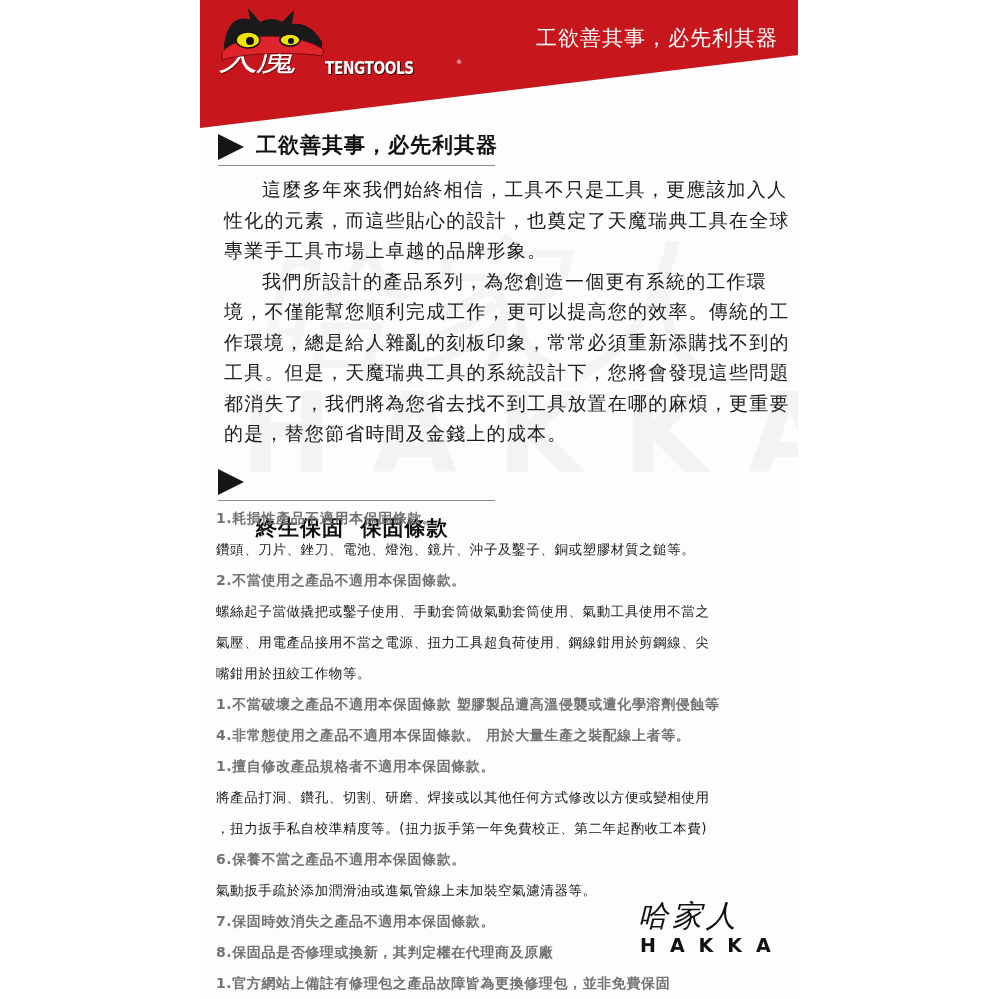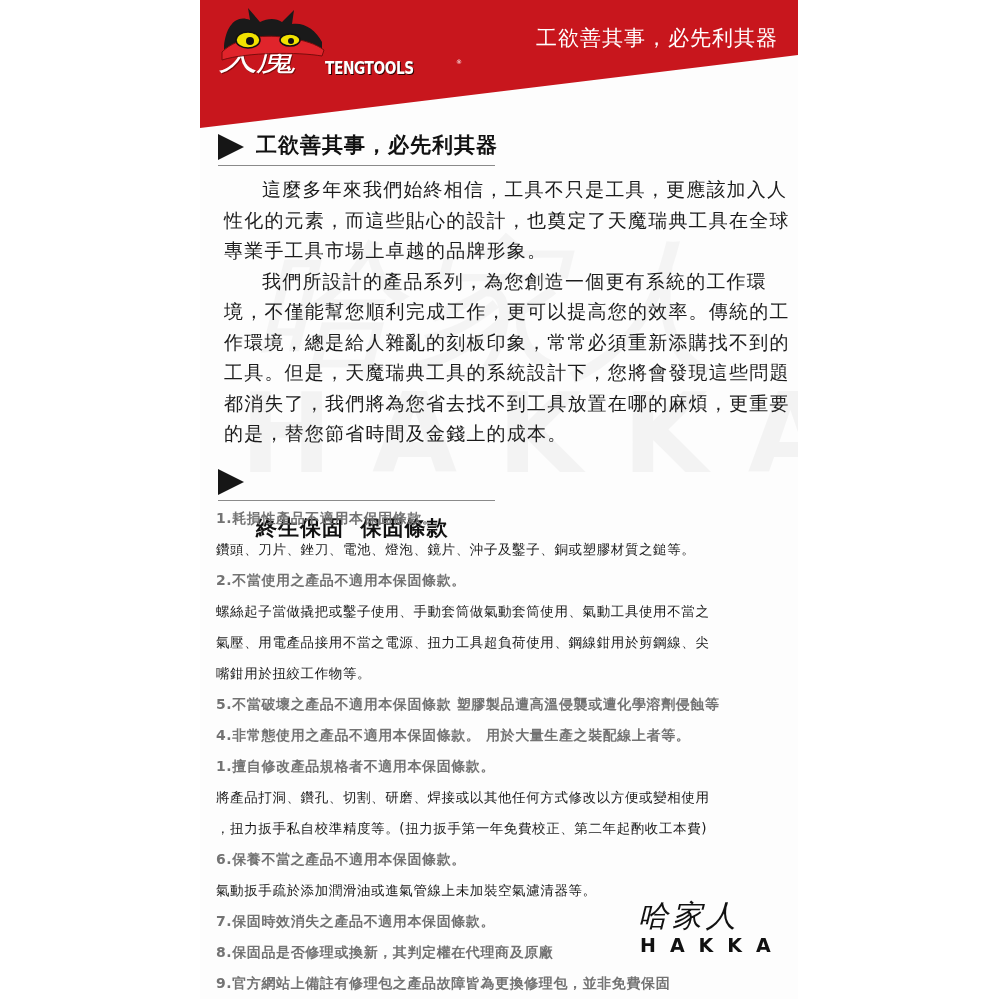--- a/index.html
+++ b/index.html
@@ -129,30 +129,30 @@
     <span class="uline" style="width:277px;"></span>
   </div>
 
   <div class="terms">
     <div class="term-line bold"><span>1.耗損性產品不適用本保固條款。</span></div>
     <div class="term-line"><span>鑽頭、刀片、銼刀、電池、燈泡、鏡片、沖子及鑿子、銅或塑膠材質之鎚等。</span></div>
     <div class="term-line bold"><span>2.不當使用之產品不適用本保固條款。</span></div>
     <div class="term-line"><span>螺絲起子當做撬把或鑿子使用、手動套筒做氣動套筒使用、氣動工具使用不當之</span></div>
     <div class="term-line"><span>氣壓、用電產品接用不當之電源、扭力工具超負荷使用、鋼線鉗用於剪鋼線、尖</span></div>
     <div class="term-line"><span>嘴鉗用於扭絞工作物等。</span></div>
-    <div class="term-line bold"><span>5.不當破壞之產品不適用本保固條款</span><span class="extra"> 塑膠製品遭高溫侵襲或遭化學溶劑侵蝕等</span></div>
+    <div class="term-line bold"><span>1.不當破壞之產品不適用本保固條款</span><span class="extra"> 塑膠製品遭高溫侵襲或遭化學溶劑侵蝕等</span></div>
     <div class="term-line bold"><span>4.非常態使用之產品不適用本保固條款。</span><span class="extra"> 用於大量生產之裝配線上者等。</span></div>
     <div class="term-line bold"><span>1.擅自修改產品規格者不適用本保固條款。</span></div>
     <div class="term-line"><span>將產品打洞、鑽孔、切割、研磨、焊接或以其他任何方式修改以方便或變相使用</span></div>
     <div class="term-line"><span>，扭力扳手私自校準精度等。(扭力扳手第一年免費校正、第二年起酌收工本費)</span></div>
     <div class="term-line bold"><span>6.保養不當之產品不適用本保固條款。</span></div>
     <div class="term-line"><span>氣動扳手疏於添加潤滑油或進氣管線上未加裝空氣濾清器等。</span></div>
     <div class="term-line bold"><span>7.保固時效消失之產品不適用本保固條款。</span></div>
     <div class="term-line bold"><span>8.保固品是否修理或換新，其判定權在代理商及原廠</span></div>
-    <div class="term-line bold"><span>9.官方網站上備註有修理包之產品故障皆為更換修理包，並非免費保固</span></div>
+    <div class="term-line bold"><span>1.官方網站上備註有修理包之產品故障皆為更換修理包，並非免費保固</span></div>
   </div>
 
   <div class="hakka">
     <div class="hakka-cn">哈家人</div>
     <div class="hakka-en">HAKKA</div>
   </div>
 
 </div>
 
 </body></html>

